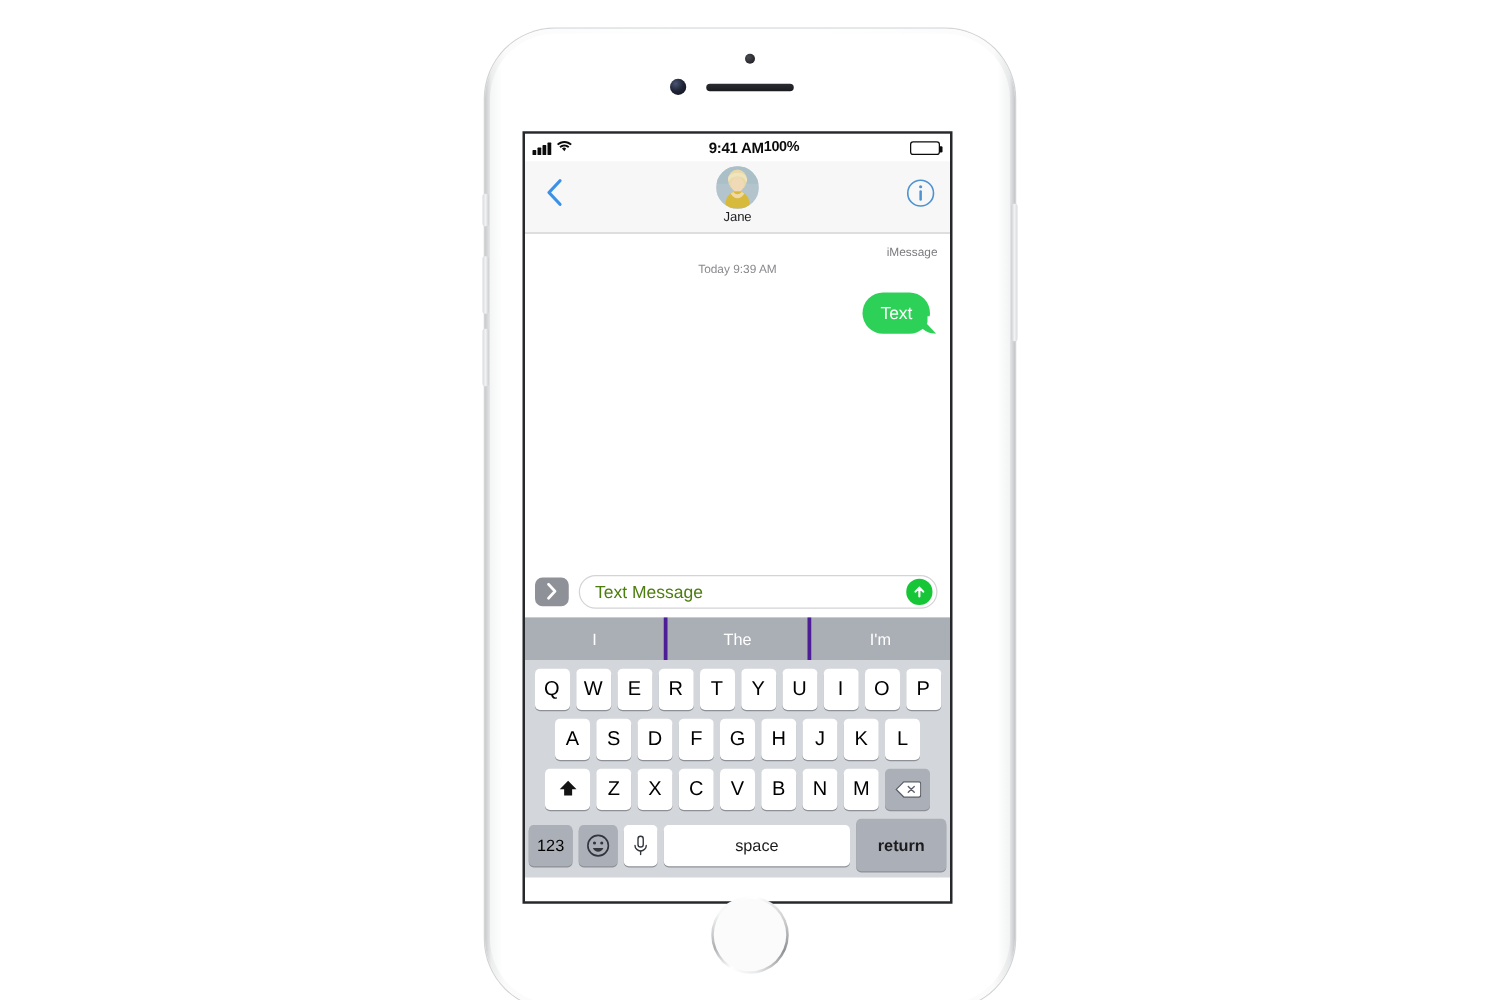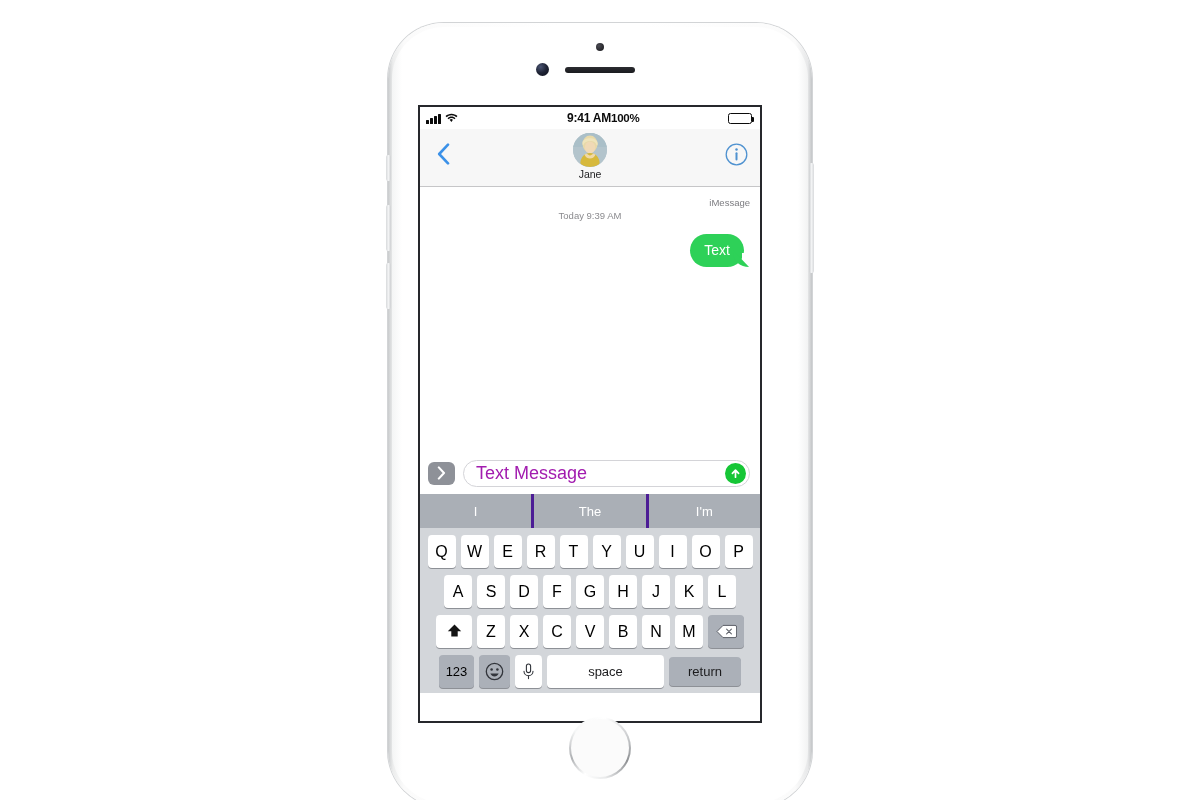--- a/index.html
+++ b/index.html
@@ -170,21 +170,21 @@
     width: 27px; height: 23px; border-radius: 6px;
     background: #8e9198; display: flex; align-items: center; justify-content: center;
     cursor: pointer; flex: none;
   }
   #text-field {
     flex: 1; position: relative; height: 27px;
     border: 1px solid #d4d4d8; border-radius: 14px;
     display: flex; align-items: center; padding: 0 32px 0 12px;
     background: #ffffff; cursor: text;
   }
-  #text-placeholder { font-size: 18px; color: #a21caf; }
+  #text-placeholder { font-size: 14px; color: #4d7c0f; }
   #send-button {
     position: absolute; right: 3px; top: 50%; margin-top: -10.5px;
     width: 21px; height: 21px; border-radius: 50%;
     background: #16c636; display: flex; align-items: center; justify-content: center;
     cursor: pointer;
   }
 
   
   #keyboard { background: #d3d6da; padding-bottom: 3px; }
   #predictive-bar {
@@ -193,38 +193,38 @@
   }
   .predict-item {
     flex: 1; display: flex; align-items: center; justify-content: center;
     color: #ffffff; font-size: 13px; cursor: pointer;
   }
   .predict-item + .predict-item { border-left: 3px solid #4c1d95; }
 
   .kbd-row { display: flex; justify-content: center; align-items: center; gap: 5px; margin-top: 7px; }
   #row-2 { padding: 0 16px; }
   #row-3 { padding: 0 2px; }
-  #row-4 { padding: 0 19px; margin-top: 7px; margin-bottom: 2px; }
+  #row-4 { padding: 0 3px; margin-top: 7px; margin-bottom: 2px; }
   .key {
     background: #ffffff; border-radius: 4px;
     box-shadow: 0 1px 0 #8d9096;
     font-size: 16px; color: #000000;
     display: flex; align-items: center; justify-content: center;
     cursor: pointer; user-select: none;
   }
   #row-1 .key, #row-2 .key, #row-3 .key.letter { width: 28px; height: 33px; }
   #row-2 .key { width: 28px; }
   .key.dark { background: #abb0b8; box-shadow: 0 1px 0 #8d9096; }
   #key-shift { width: 36px; height: 33px; }
   #key-delete { width: 36px; height: 33px; }
   #key-123 { width: 35px; height: 33px; font-size: 13px; }
   #key-emoji { width: 31px; height: 33px; }
   #key-mic { width: 27px; height: 33px; }
   #key-space { flex: 1; height: 33px; font-size: 13px; color: #1c1c1e; }
-  #key-return { width: 72px; height: 29px; font-size: 13px; color: #1c1c1e; }
+  #key-return { width: 72px; height: 42px; font-size: 13px; color: #1c1c1e; font-weight: bold; }
 </style>
 </head>
 <body>
 
 <div id="stage">
 
   <div id="phone">
     <div id="phone-inner-edge"></div>
 
     <div class="side-btn" id="mute-switch"></div>

